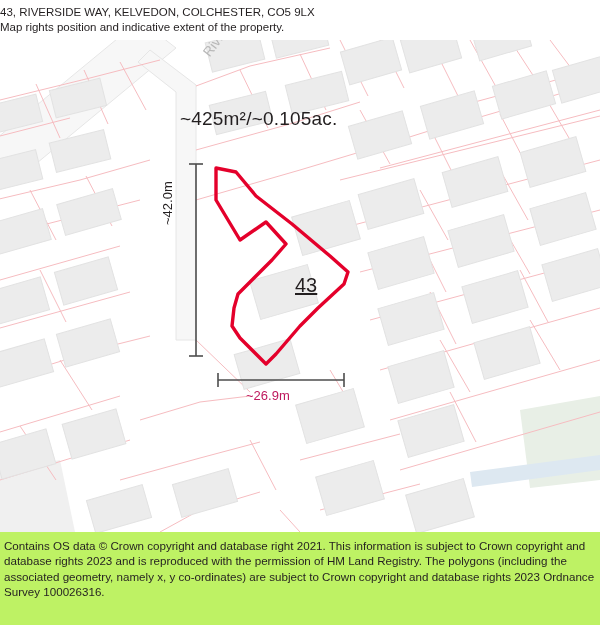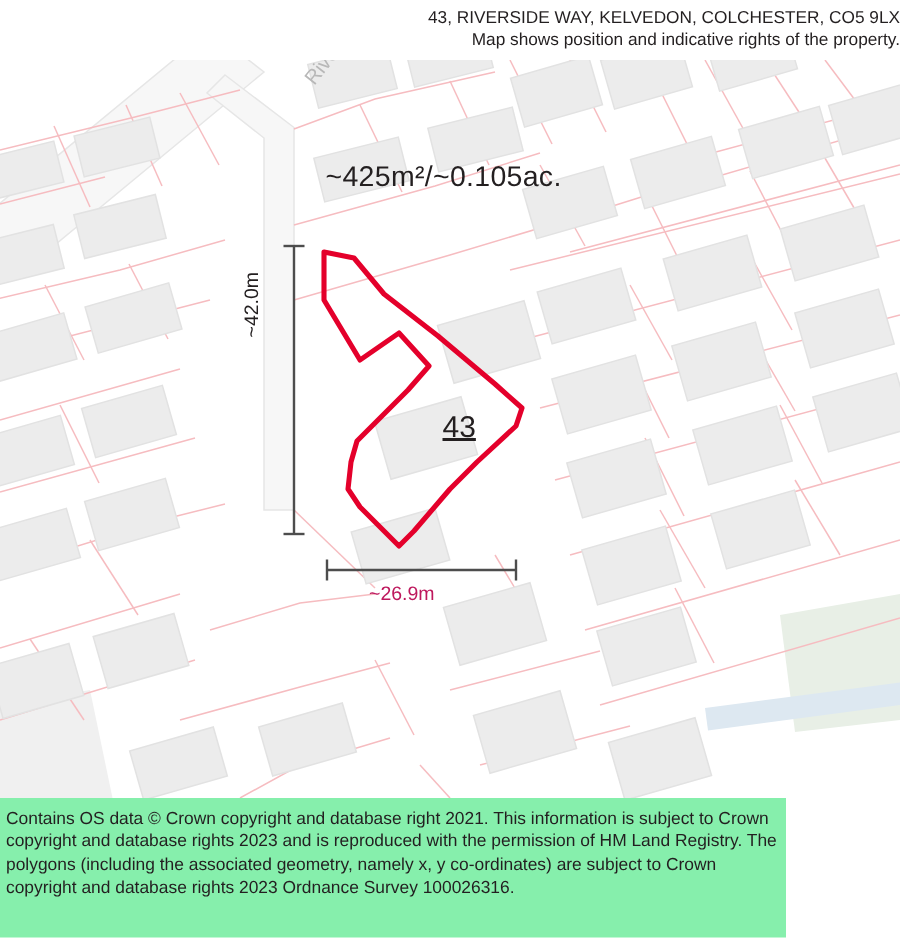--- a/index.html
+++ b/index.html
@@ -19,21 +19,21 @@
     width: 600px;
     height: 625px;
   }
   
   .header {
     position: absolute;
     top: 0;
     left: 0;
     width: 600px;
     height: 40px;
-    text-align: right;
+    text-align: left;
     padding-top: 5px;
     box-sizing: border-box;
   }
   .header .title {
     font-size: 11.5px;
     line-height: 15px;
     color: #231f20;
   }
   .header .subtitle {
     font-size: 11.5px;
@@ -56,21 +56,20 @@
     left: 0;
   }
   
   .area-label {
     position: absolute;
     left: 180px;
     top: 68px;
     font-size: 19px;
     color: #231f20;
     letter-spacing: 0.2px;
-    margin-left: 37px;
   }
   .plot-number {
     position: absolute;
     left: 295px;
     top: 234px;
     font-size: 20px;
     color: #231f20;
     text-decoration: underline;
   }
   .dim-vert {
@@ -99,41 +98,41 @@
     color: #b8b8b8;
     transform: rotate(-52deg);
     transform-origin: left top;
     white-space: nowrap;
   }
   
   .footer {
     position: absolute;
     top: 532px;
     left: 0;
-    width: 524px;
+    width: 600px;
     height: 93px;
     box-sizing: border-box;
     padding: 6px 4px 0 4px;
-    background: #86efac;
+    background: #bef264;
   }
   .footer p {
     margin: 0;
     font-size: 11.6px;
     line-height: 15.4px;
     color: #231f20;
   }
 </style>
 </head>
 <body>
 
 <div class="page">
 
   <div class="header">
     <div class="title">43, RIVERSIDE WAY, KELVEDON, COLCHESTER, CO5 9LX</div>
-    <div class="subtitle">Map shows position and indicative rights of the property.</div>
+    <div class="subtitle">Map rights position and indicative extent of the property.</div>
   </div>
 
   <div class="map-wrap">
     <svg class="map-svg" width="600" height="492" viewBox="0 0 600 492">
 
       <rect x="0" y="0" width="600" height="492" fill="#ffffff"></rect>
 
       <g>
         <path d="M520,370 L600,356 L600,440 L530,448 Z" fill="#e8efe6" stroke="none"></path>
         <path d="M0,430 L60,420 L75,492 L0,492 Z" fill="#f0f0f0" stroke="none"></path>

